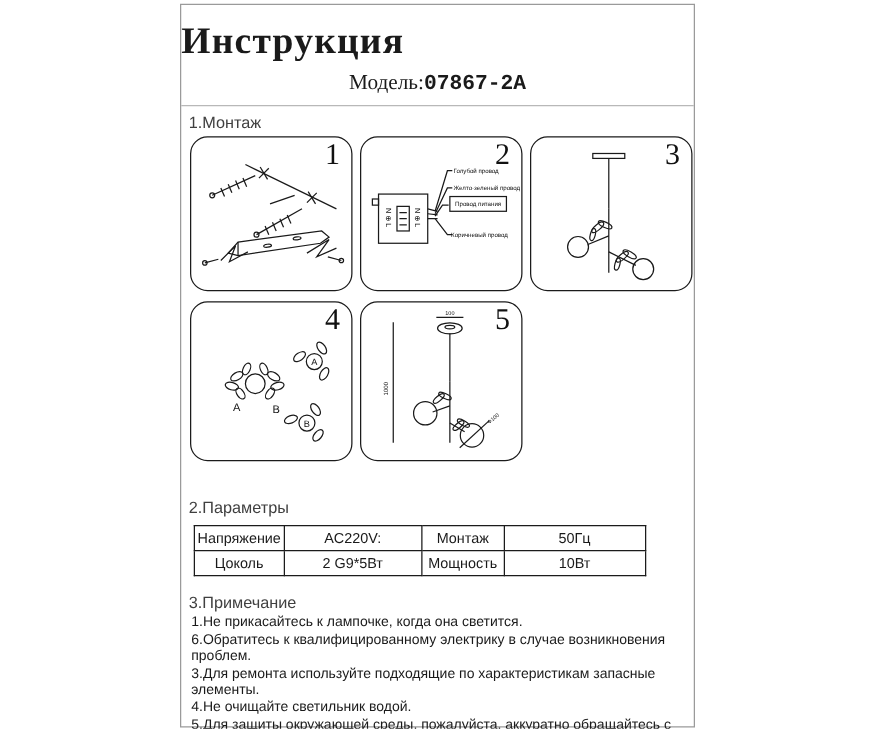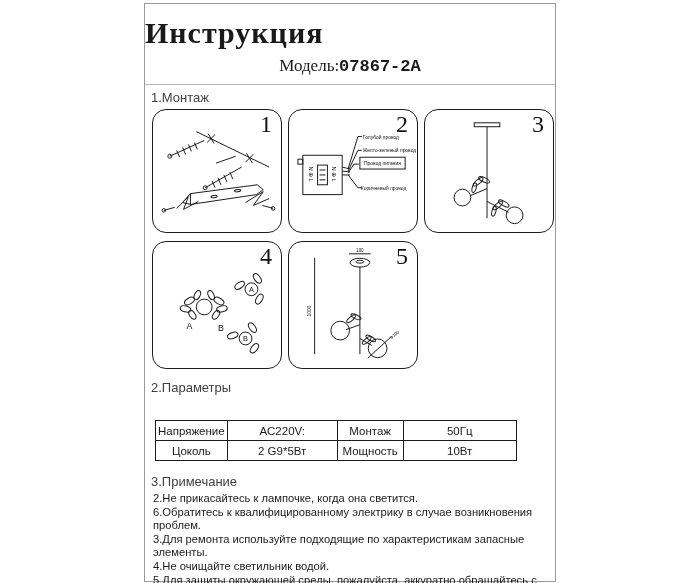--- a/index.html
+++ b/index.html
@@ -16,21 +16,21 @@
     font-family:"Liberation Serif", serif;font-weight:bold;font-size:30px;letter-spacing:1px;
   }
   .model-line{
     position:absolute;left:0;top:52px;width:100%;text-align:center;font-size:17px;
   }
   .model-label{font-family:"Liberation Serif", serif;font-weight:normal;}
   .model-value{font-family:Liberation Mono, monospace;font-weight:600;}
   .header-divider{position:absolute;left:0;top:80px;width:100%;border-bottom:1px solid #b8b8b8;}
   .sec-heading{position:absolute;font-size:13px;color:#404040;}
   #h-montage{left:6px;top:86px;}
-  #h-params{left:6px;top:376px;}
+  #h-params{left:6px;top:394px;}
   #h-notes{left:6px;top:470px;}
   .panel{
     position:absolute;width:130px;height:124px;border:1.5px solid #1b1b1b;
     border-radius:14px;background:#fff;box-sizing:border-box;
   }
   .panel svg{position:absolute;left:0;top:0;width:100%;height:100%;}
   .pnum{
     position:absolute;top:1px;right:9px;font-family:"Liberation Serif", serif;
     font-size:24px;color:#111;z-index:2;
   }
@@ -226,20 +226,20 @@
       <td class="c1">2 G9*5Вт</td>
       <td class="c2">Мощность</td>
       <td class="c3">10Вт</td>
     </tr>
   </tbody>
     </table>
 
   <div class="sec-heading" id="h-notes">3.Примечание</div>
 
   <div class="notes">
-    <p class="note-line">2.Не прикасайтесь к лампочке, когда она светится.</p>
+    <p class="note-line">1.Не прикасайтесь к лампочке, когда она светится.</p>
     <p class="note-line">6.Обратитесь к квалифицированному электрику в случае возникновения проблем.</p>
     <p class="note-line">3.Для ремонта используйте подходящие по характеристикам запасные элементы.</p>
     <p class="note-line">4.Не очищайте светильник водой.</p>
     <p class="note-line">5.Для защиты окружающей среды, пожалуйста, аккуратно обращайтесь с полиэтиленовым пакетом и пенопластом.</p>
   </div>
 
 </div>
 
 </body></html>

